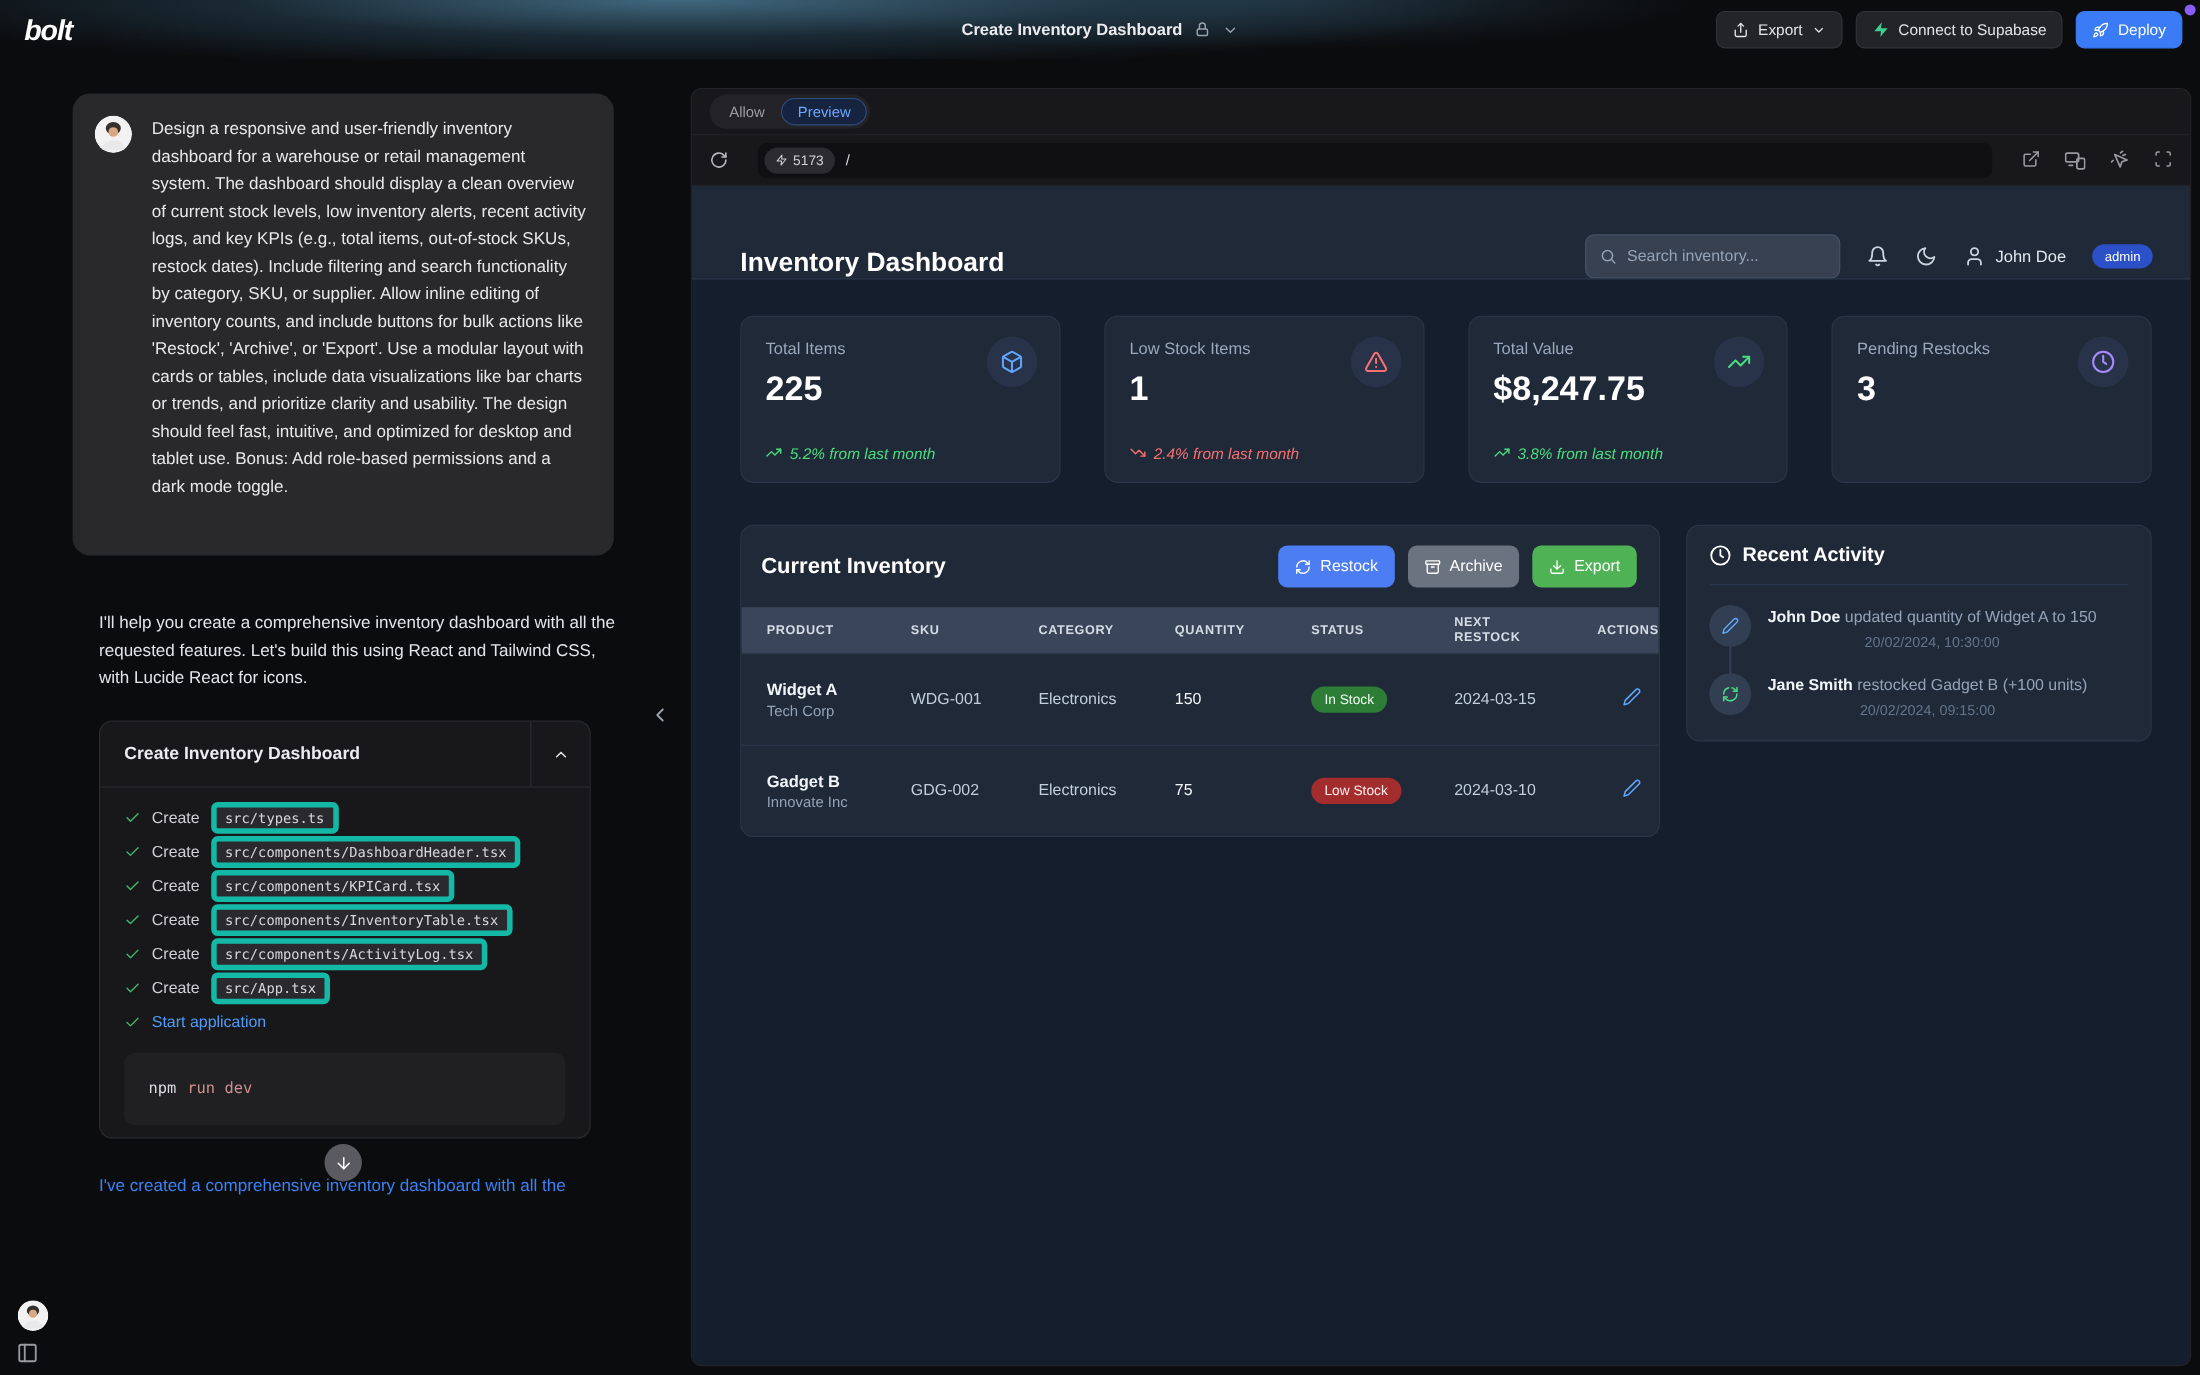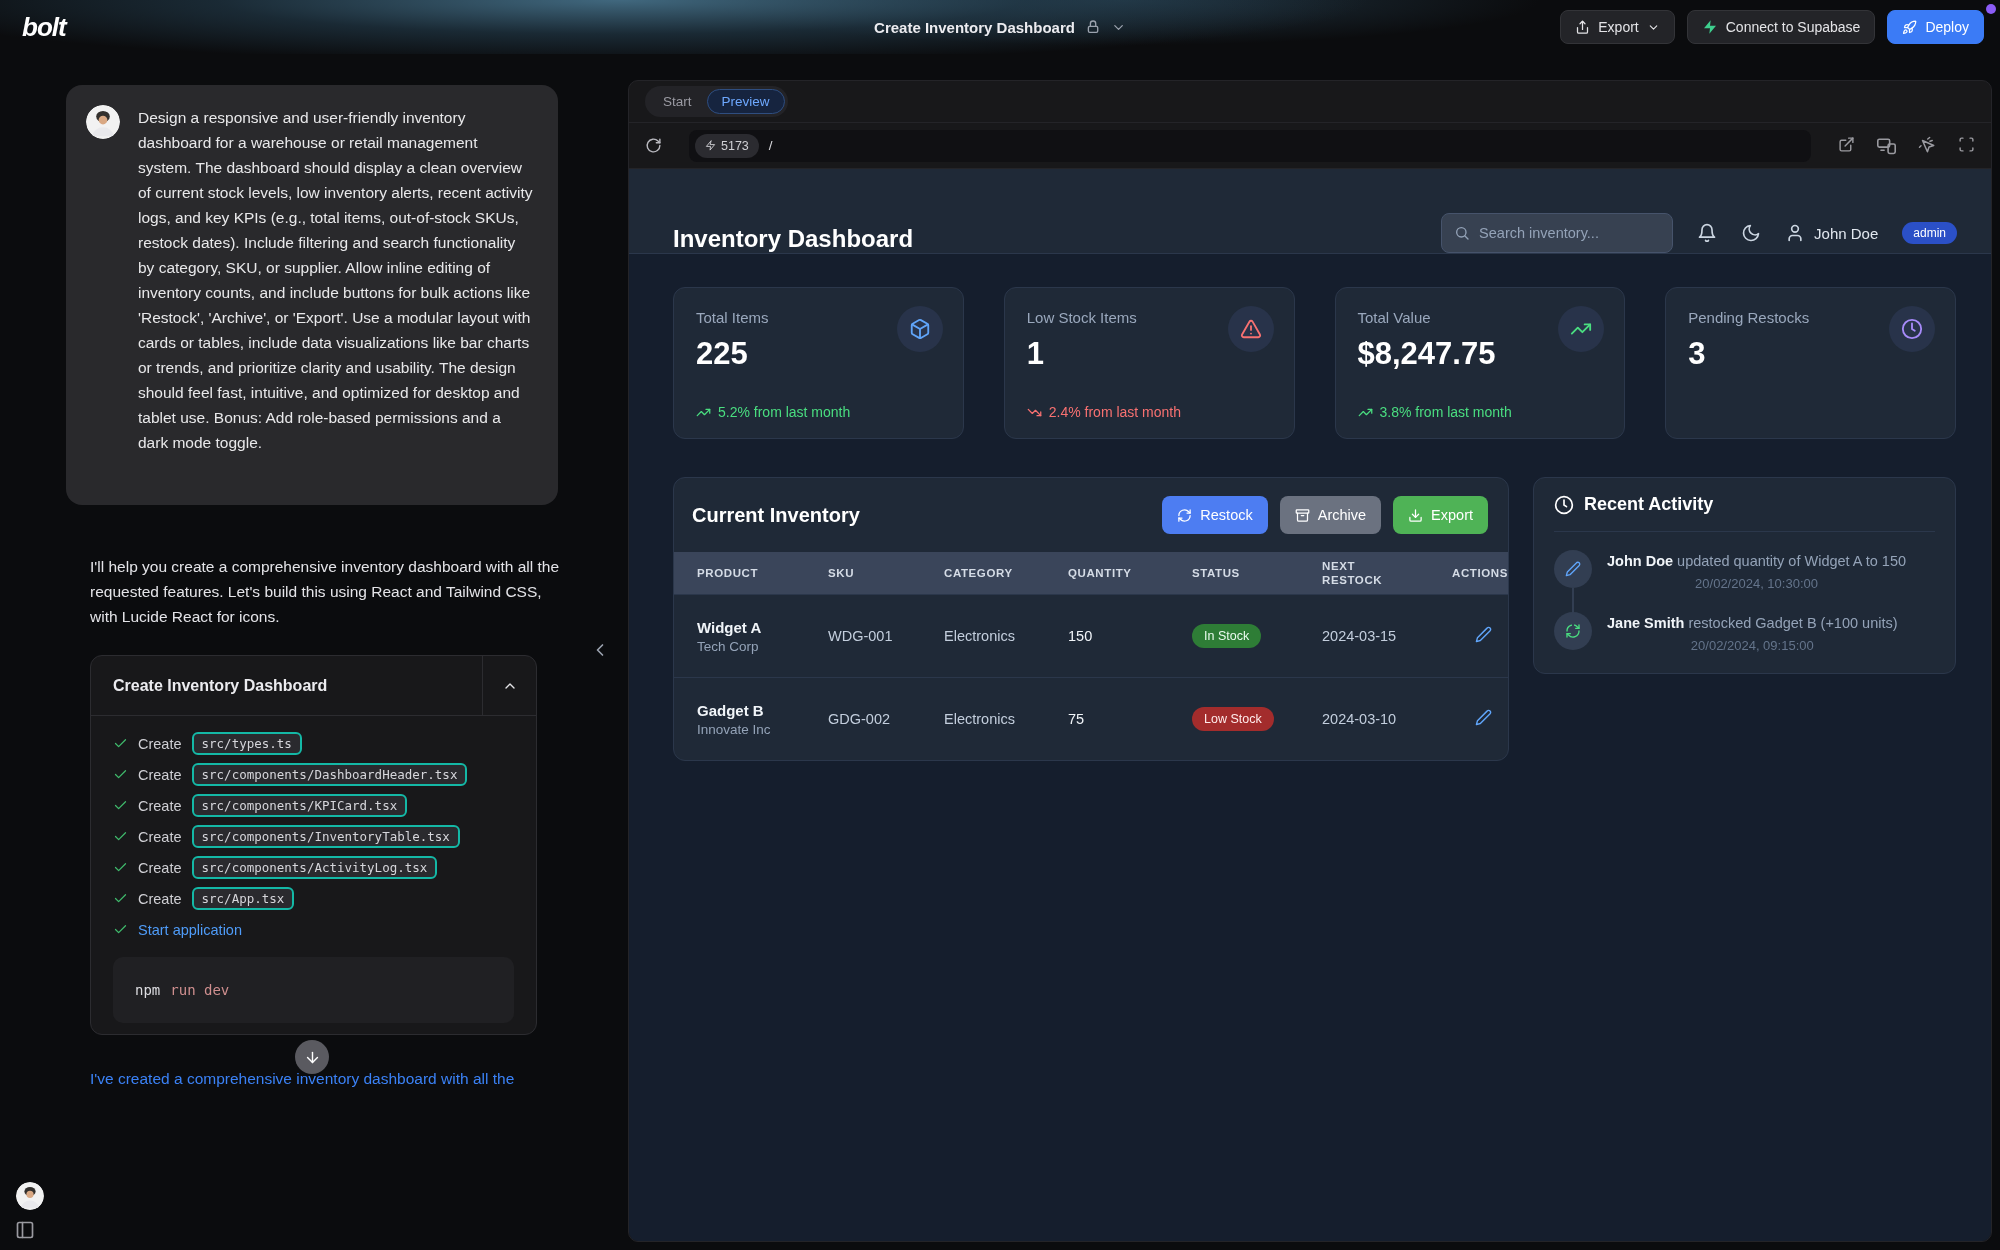--- a/index.html
+++ b/index.html
@@ -39,21 +39,21 @@
               border:1px solid #2c2c30; border-radius:12px; overflow:hidden; }
   .art-head { height:60px; display:flex; align-items:stretch; border-bottom:1px solid #2c2c30; }
   .art-title { flex:1; display:flex; align-items:center; padding-left:22px; font-size:16px; font-weight:bold; color:#ececf0; }
   .art-toggle { width:54px; border-left:1px solid #2c2c30; display:flex; align-items:center; justify-content:center;
                 color:#e4e4e7; cursor:pointer; }
   .steps { padding:12px 0 0 22px; }
   .step { height:31px; display:flex; align-items:center; gap:10px; }
   .step .chk { color:#3fba6c; }
   .step .act { font-size:14.5px; color:#cfcfd4; }
   .chip { font-family:"DejaVu Sans Mono", monospace; font-size:12.5px; color:#d6d6db; background:#2a2a2e;
-          border:2px solid #14b8a6; border-radius:6px; padding:2px 8px; cursor:pointer; }
+          border:5px solid #14b8a6; border-radius:6px; padding:2px 8px; cursor:pointer; }
   .start { color:#4f9cf9; font-size:14.5px; cursor:pointer; }
   .codeblock { margin:12px 22px 0 22px; height:66px; background:#202023; border-radius:10px;
                display:flex; align-items:center; padding-left:22px;
                font-family:"DejaVu Sans Mono", monospace; font-size:14px; }
   .cmd-npm { color:#dcdce0; }
   .cmd-args { color:#cf8f8f; margin-left:10px; }
 
   .scrollbtn { position:absolute; left:295px; top:986px; width:34px; height:34px; border-radius:50%;
                background:#5a5a60; display:flex; align-items:center; justify-content:center; color:#fff; cursor:pointer; }
   .outro { position:absolute; left:90px; top:1012px; width:478px; font-size:15.5px; line-height:25px; color:#3b82f6; }
@@ -105,21 +105,21 @@
   .role-badge { background:#2b50c7; color:#fff; font-size:12px; border-radius:999px; padding:4px 11px; }
 
   .dash-body { flex:1; padding:33px 35px 0 44px; }
   .kpi-row { display:flex; gap:40px; }
   .kpi { flex:1; height:152px; background:#1f2937; border:1px solid #2b374b; border-radius:12px;
          padding:21px 22px; position:relative; }
   .kpi .klabel { font-size:15px; color:#9aa8bd; }
   .kpi .kval { font-size:31px; font-weight:bold; color:#fff; margin-top:10px; }
   .kpi .kcirc { position:absolute; top:18px; right:20px; width:46px; height:46px; border-radius:50%;
                 background:#28334a; display:flex; align-items:center; justify-content:center; }
-  .kpi .ktrend { position:absolute; left:22px; bottom:18px; display:flex; align-items:flex-end; gap:7px; font-size:14px; }
+  .kpi .ktrend { position:absolute; left:22px; bottom:18px; display:flex; align-items:flex-start; gap:7px; font-size:14px;font-style:italic; }
   .trend-up { color:#4ade80; } .trend-down { color:#f87171; }
   .acc-blue { color:#60a5fa; } .acc-red { color:#f87171; } .acc-green { color:#4ade80; } .acc-purple { color:#a78bfa; }
 
   .content-row { display:flex; gap:24px; margin-top:38px; align-items:flex-start; }
   .inv-card { width:836px; background:#1f2937; border:1px solid #2b374b; border-radius:12px; overflow:hidden; }
   .inv-head { height:74px; display:flex; align-items:center; padding:0 20px 0 18px; }
   .inv-title { font-size:20px; font-weight:bold; color:#fff; }
   .inv-actions { margin-left:auto; display:flex; gap:12px; }
   .abtn { height:38px; border:none; border-radius:8px; display:flex; align-items:center; gap:8px; padding:0 15px;
           color:#fff; font-size:14.5px; font-family:"Liberation Sans", sans-serif; cursor:pointer; }
@@ -339,21 +339,21 @@
   <div class="collapse-handle">
     <svg class="ic" width="20" height="20" viewBox="0 0 24 24">
         <polyline points="15 18 9 12 15 6"></polyline>
       </svg>
   </div>
 </div>
 
 <div class="preview">
   <div class="tab-row">
     <div class="tab-pills">
-      <div class="tab">Start</div>
+      <div class="tab">Allow</div>
       <div class="tab active">Preview</div>
     </div>
   </div>
   <div class="url-row">
     <span class="url-refresh">
       <svg class="ic" width="17" height="17" viewBox="0 0 24 24">
           <path d="M21 12a9 9 0 1 1-2.64-6.36L21 8"></path>
           <polyline points="21 3 21 8 16 8"></polyline>
         </svg>
     </span>

